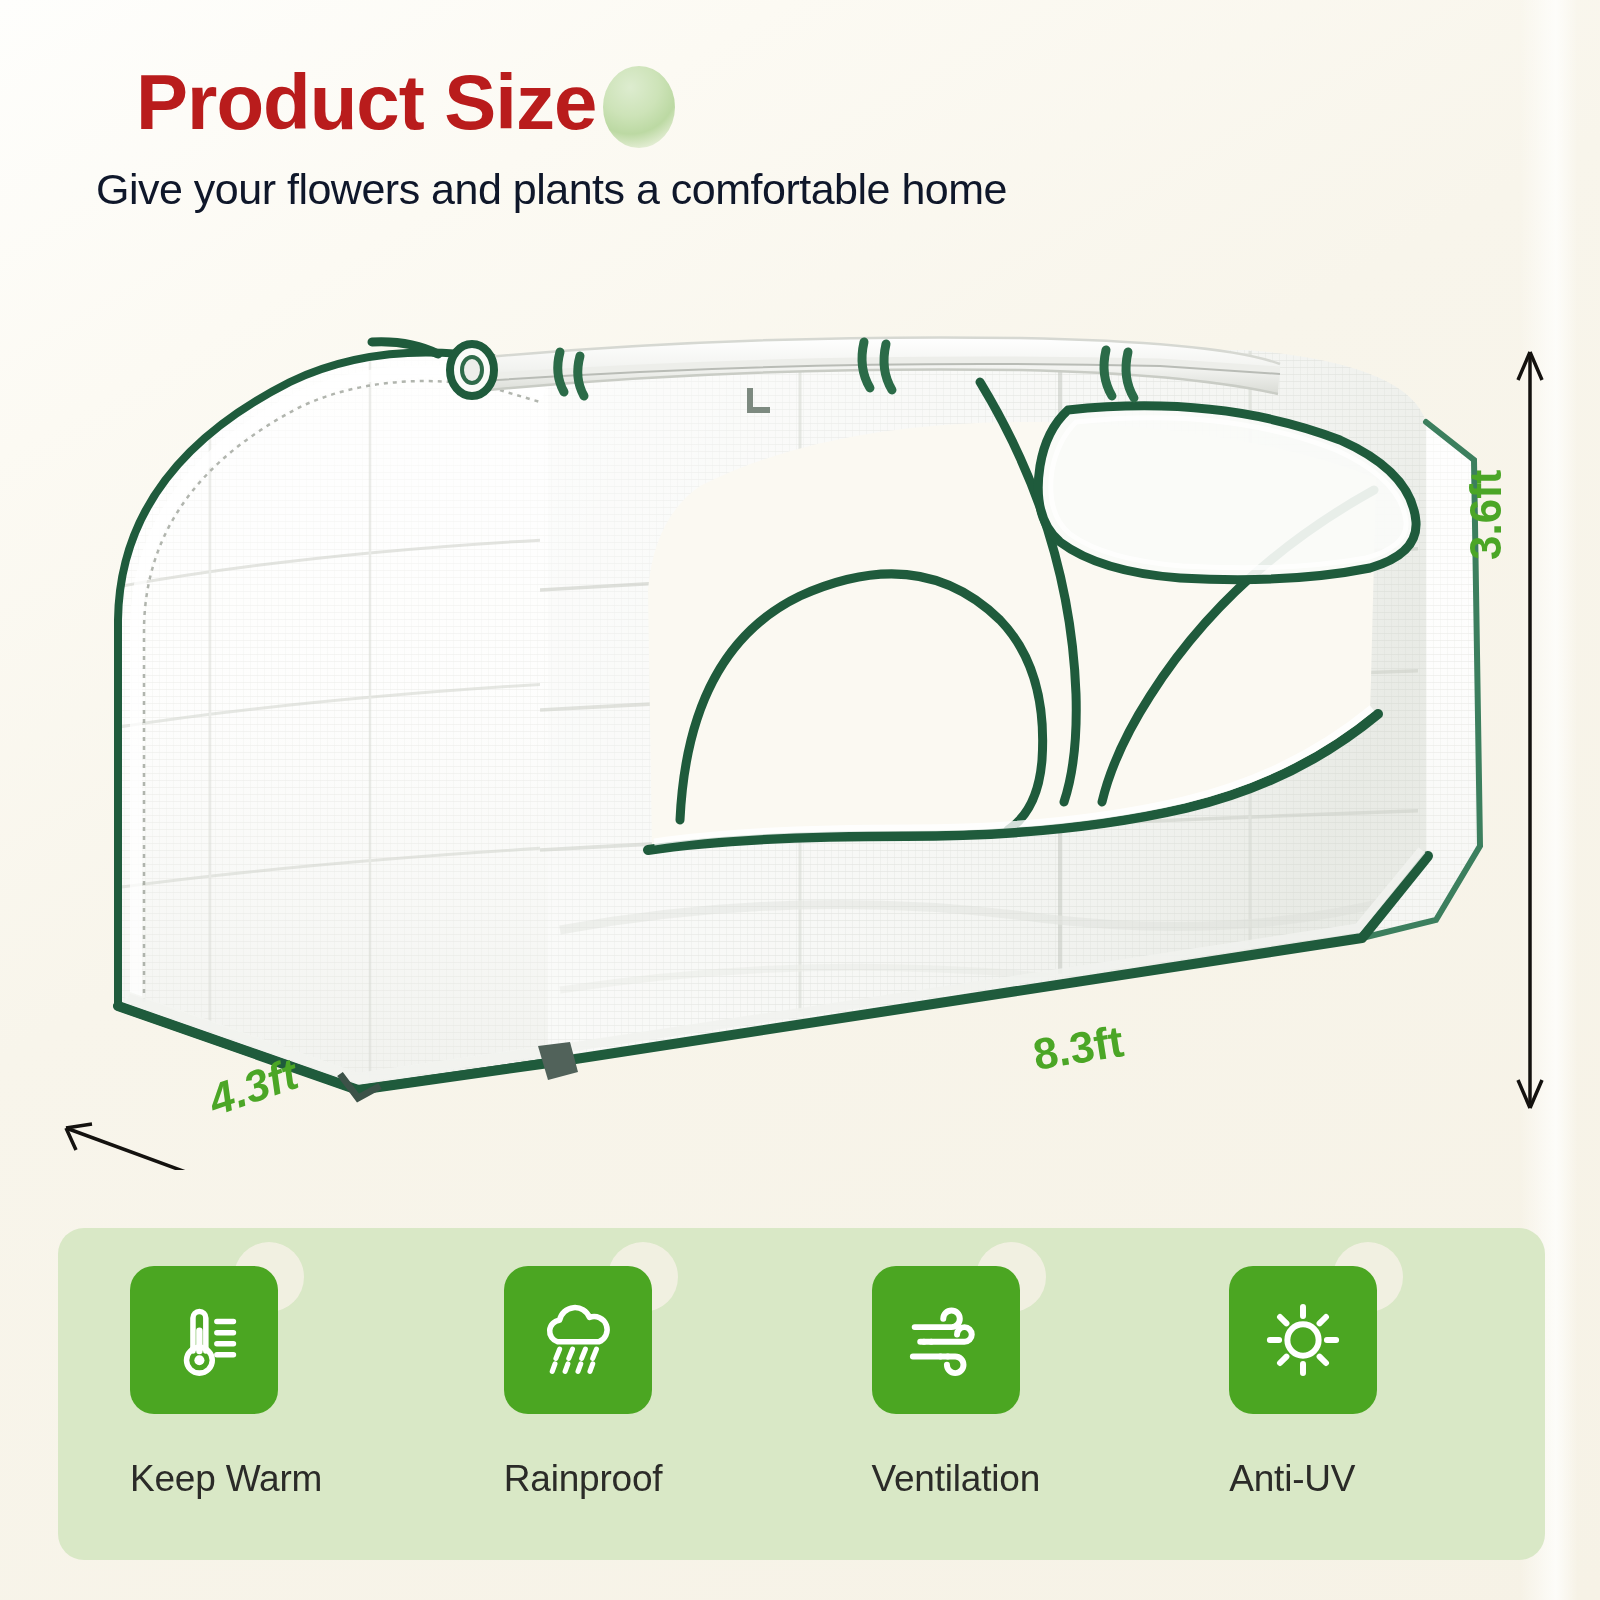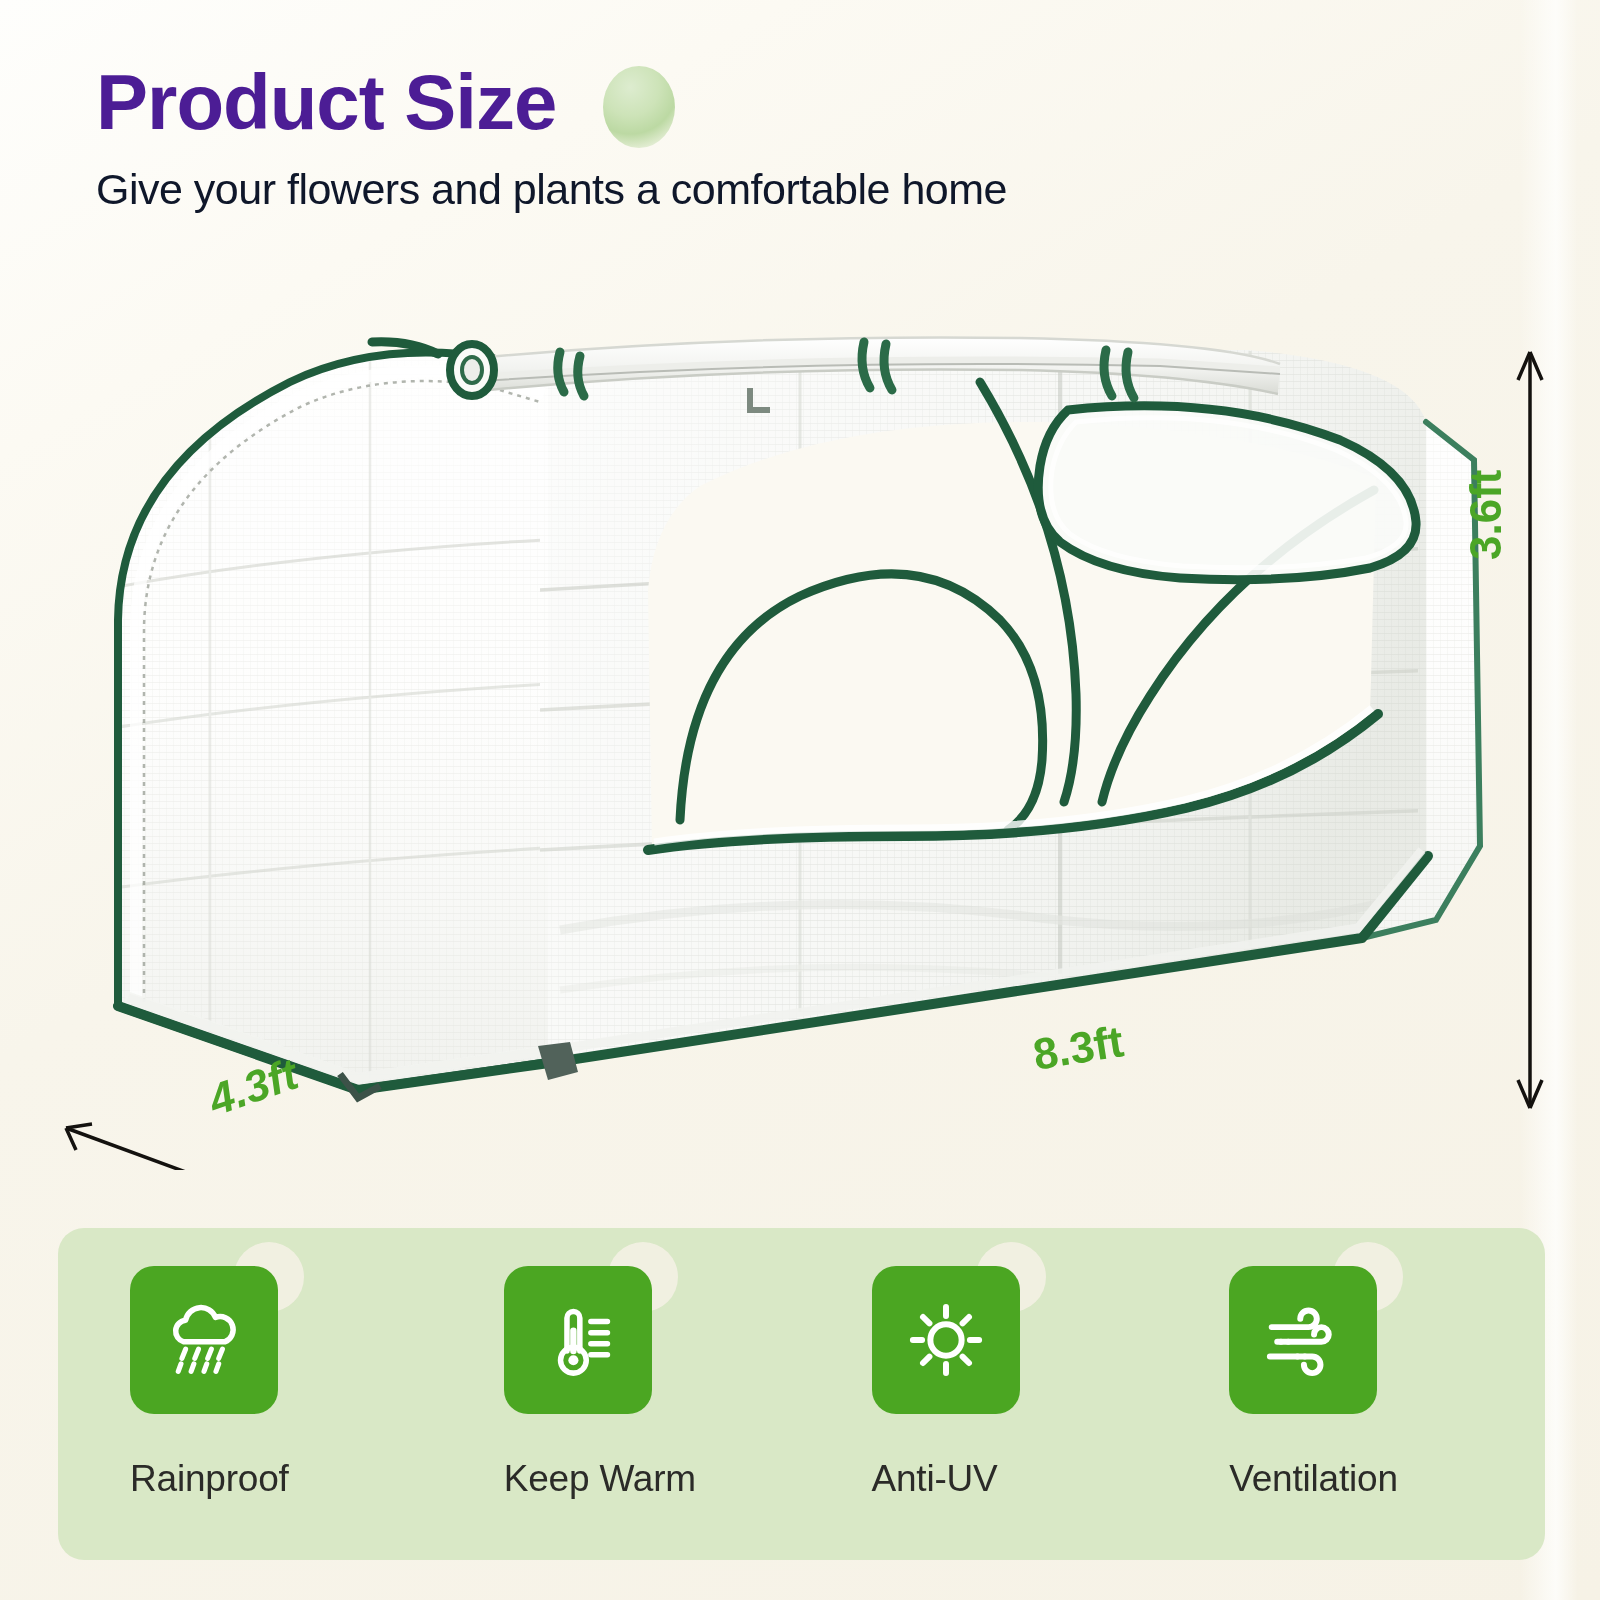--- a/index.html
+++ b/index.html
@@ -28,22 +28,23 @@
   #title-wrap { position:relative; display:inline-block; }
   .title-blob{
     position:absolute; left:507px; top:4px; width:72px; height:82px;
     border-radius:50%;
     background:radial-gradient(circle at 38% 26%, #ddeccf 0%, #cde3b8 38%, #bcd9a3 62%, rgba(199,224,175,0.25) 88%, rgba(199,224,175,0) 100%);
     z-index:0;
   }
   #page-title{
     position:relative; z-index:1;
     font-size:78px; line-height:1.05; font-weight:700;
-    color:#4c1d95; letter-spacing:-1px;
+    color:#b91c1c; letter-spacing:-1px;
     font-family:"Liberation Sans", sans-serif;
+    margin-left:40px;
   }
   #page-subtitle{
     margin-top:22px;
     font-size:43px; line-height:1.1; font-weight:400;
     color:#0f172a; letter-spacing:-0.5px;
   }
 
   
   #product-stage{
     position:absolute; left:40px; top:290px; width:1520px; height:880px;
@@ -266,72 +267,72 @@
 <div class="dim-label" id="dim-length">8.3ft</div>
 <div class="dim-label" id="dim-height">3.6ft</div>
 
 <div id="features-panel">
   <div id="features-row">
 
     <div class="feature">
       <div class="tile-wrap">
         <span class="dot"></span>
         <span class="tile">
-          <svg viewBox="0 0 100 100" fill="none" stroke="#FFFFFF" stroke-width="6" stroke-linecap="round" stroke-linejoin="round">
-            <path d="M28 52 a12 12 0 0 1 2-23.5 a17 17 0 0 1 32.5-3 a13 13 0 0 1 10 26.5 Z"></path>
-            <path d="M30 60 l-4 10 M44 60 l-4 10 M58 60 l-4 10 M70 60 l-4 10
-                     M25 76 l-3 8 M39 76 l-3 8 M53 76 l-3 8 M66 76 l-3 8" stroke-width="5.5"></path>
-          </svg>
-        </span>
-      </div>
-      <div class="f-label">Rainproof</div>
-    </div>
-
-    <div class="feature">
-      <div class="tile-wrap">
-        <span class="dot"></span>
-        <span class="tile">
           <svg viewBox="0 0 100 100" fill="none" stroke="#FFFFFF" stroke-width="6" stroke-linecap="round">
             <path d="M38 62 V26 a7 7 0 0 1 14 0 V62"></path>
             <circle cx="45" cy="72" r="14"></circle>
             <circle cx="45" cy="72" r="5.5" fill="#FFFFFF" stroke="none"></circle>
             <path d="M45 40 V62" stroke-width="7"></path>
             <path d="M64 30 H82 M64 42 H82 M64 54 H82 M64 66 H82" stroke-width="6"></path>
           </svg>
         </span>
       </div>
       <div class="f-label">Keep Warm</div>
     </div>
 
     <div class="feature">
       <div class="tile-wrap">
         <span class="dot"></span>
         <span class="tile">
-          <svg viewBox="0 0 100 100" fill="none" stroke="#FFFFFF" stroke-width="6.5" stroke-linecap="round">
-            <circle cx="50" cy="50" r="17"></circle>
-            <path d="M50 14 V24 M50 76 V86 M14 50 H24 M76 50 H86
-                     M25 25 L32 32 M68 68 L75 75 M75 25 L68 32 M32 68 L25 75"></path>
+          <svg viewBox="0 0 100 100" fill="none" stroke="#FFFFFF" stroke-width="6" stroke-linecap="round" stroke-linejoin="round">
+            <path d="M28 52 a12 12 0 0 1 2-23.5 a17 17 0 0 1 32.5-3 a13 13 0 0 1 10 26.5 Z"></path>
+            <path d="M30 60 l-4 10 M44 60 l-4 10 M58 60 l-4 10 M70 60 l-4 10
+                     M25 76 l-3 8 M39 76 l-3 8 M53 76 l-3 8 M66 76 l-3 8" stroke-width="5.5"></path>
           </svg>
         </span>
       </div>
-      <div class="f-label">Anti-UV</div>
+      <div class="f-label">Rainproof</div>
     </div>
 
     <div class="feature">
       <div class="tile-wrap">
         <span class="dot"></span>
         <span class="tile">
           <svg viewBox="0 0 100 100" fill="none" stroke="#FFFFFF" stroke-width="6.5" stroke-linecap="round">
             <path d="M16 36 H56 a9 9 0 1 0 -9 -9"></path>
             <path d="M22 52 H70 a8 8 0 1 0 -8 -8"></path>
             <path d="M14 68 H60 a9 9 0 1 1 -9 9"></path>
             <path d="M26 52 H26"></path>
             <path d="M34 52 H34"></path>
             <path d="M44 68 H44"></path>
             <path d="M52 68 H52"></path>
           </svg>
         </span>
       </div>
       <div class="f-label">Ventilation</div>
     </div>
 
+    <div class="feature">
+      <div class="tile-wrap">
+        <span class="dot"></span>
+        <span class="tile">
+          <svg viewBox="0 0 100 100" fill="none" stroke="#FFFFFF" stroke-width="6.5" stroke-linecap="round">
+            <circle cx="50" cy="50" r="17"></circle>
+            <path d="M50 14 V24 M50 76 V86 M14 50 H24 M76 50 H86
+                     M25 25 L32 32 M68 68 L75 75 M75 25 L68 32 M32 68 L25 75"></path>
+          </svg>
+        </span>
+      </div>
+      <div class="f-label">Anti-UV</div>
+    </div>
+
   </div>
 </div>
 
 </body></html>

